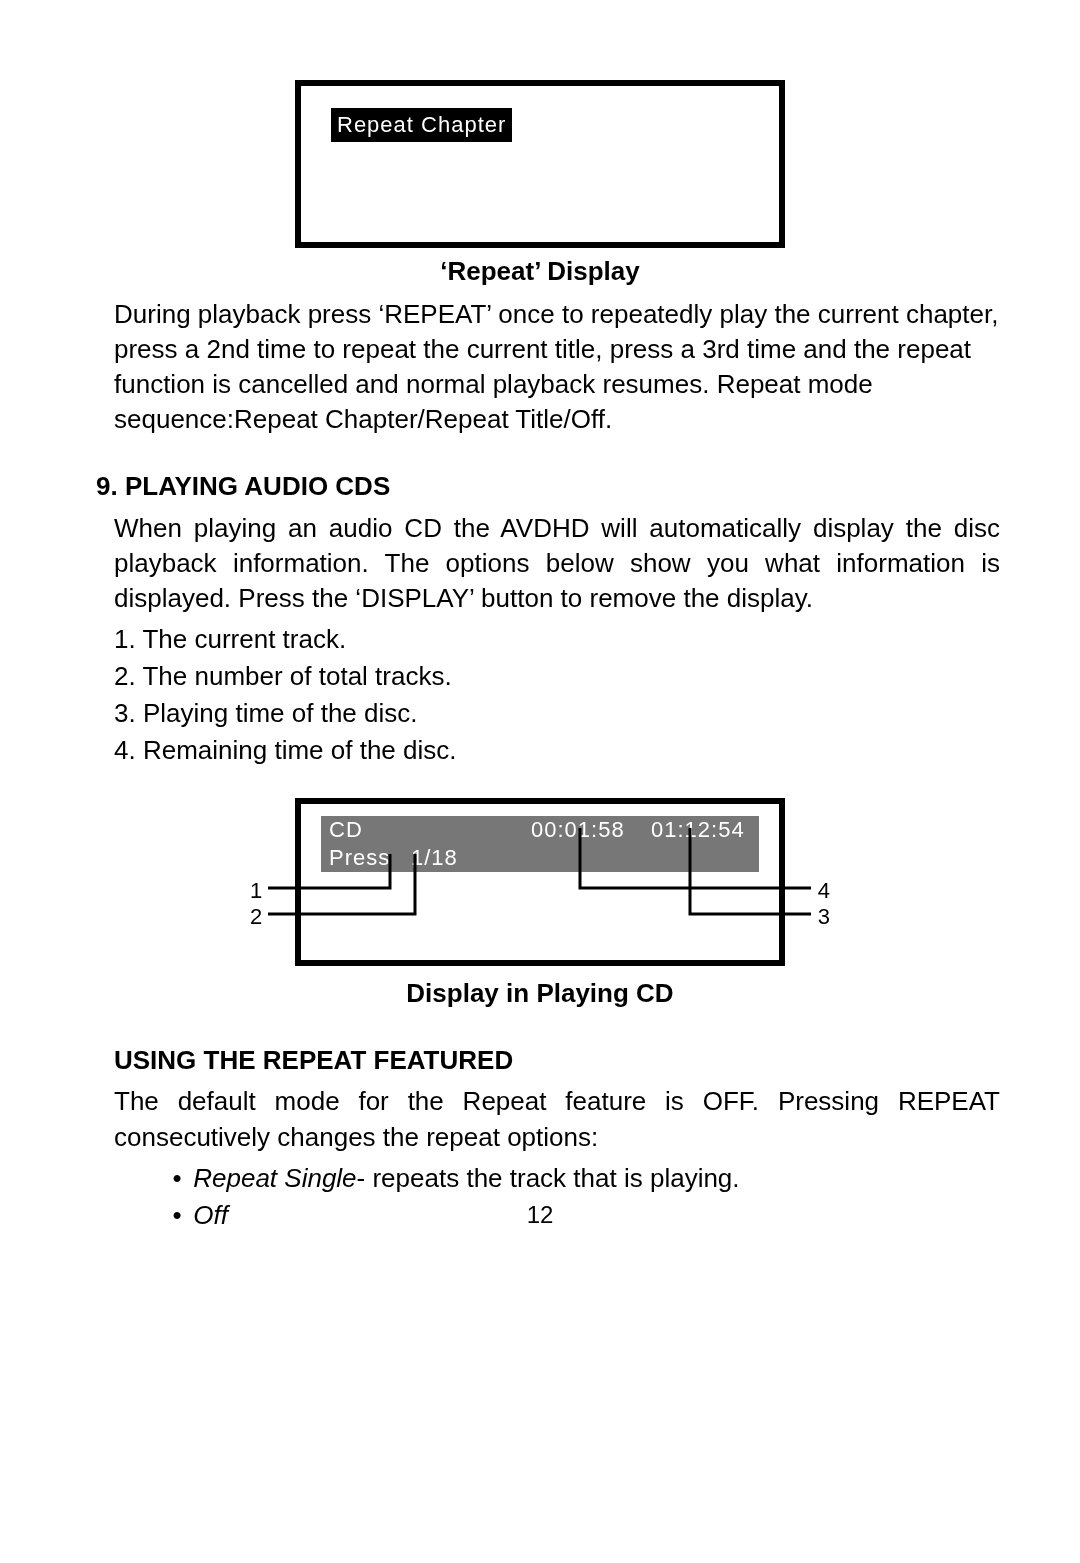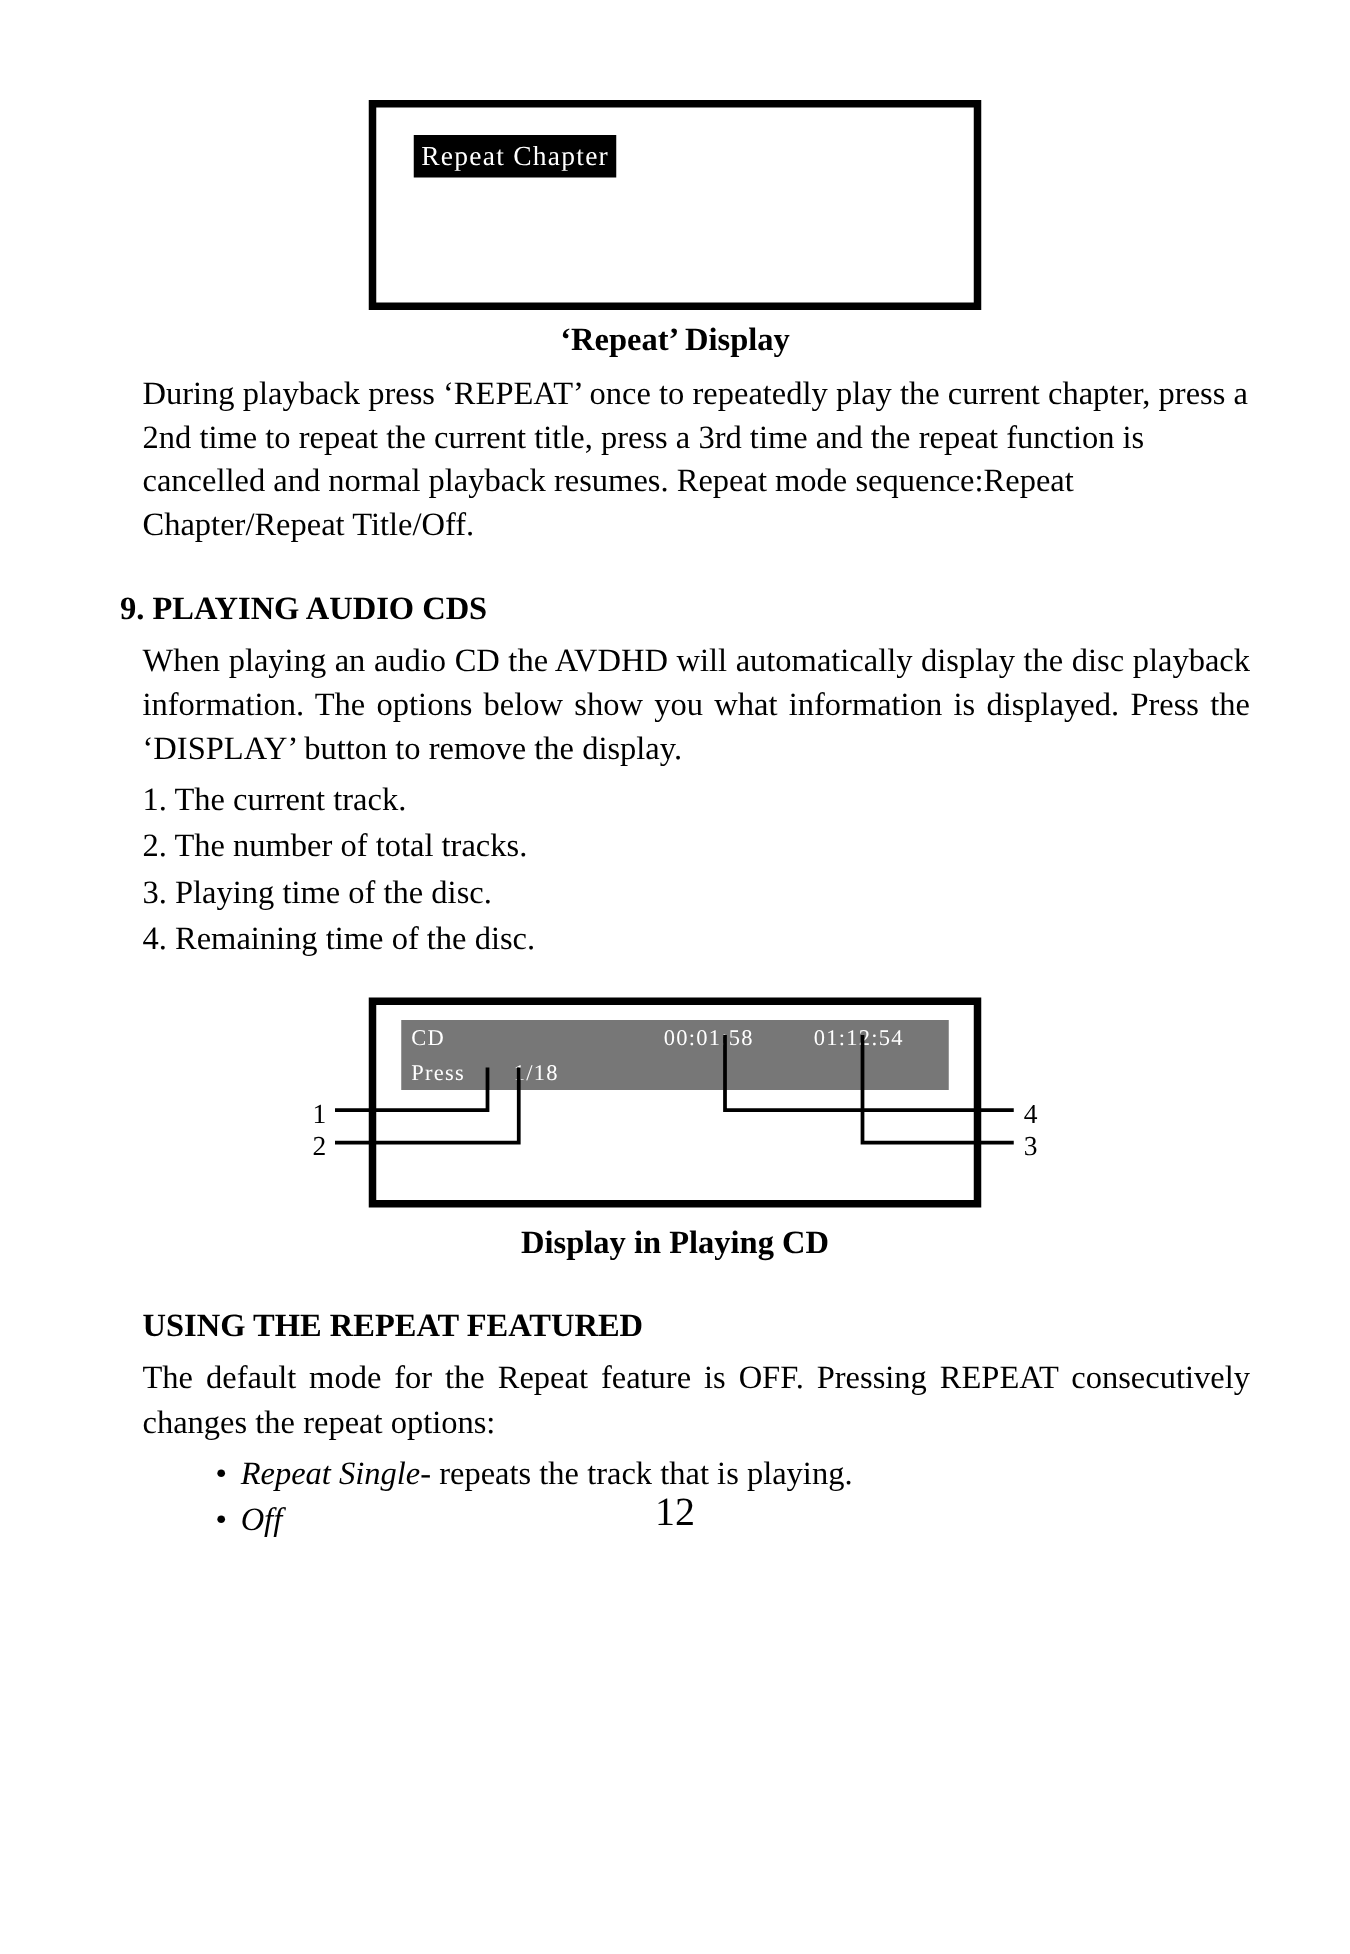--- a/index.html
+++ b/index.html
@@ -10,21 +10,20 @@
   }
   .page {
     width: 1080px;
     height: 1311px;
     position: relative;
     box-sizing: border-box;
     padding: 80px 80px 0 80px;
     font-size: 26px;
     line-height: 1.35;
     color: #000;
-    font-family: Liberation Serif, serif;
   }
   .screen-box {
     border: 6px solid #000;
     width: 490px;
     height: 168px;
     margin: 0 auto 6px auto;
     box-sizing: border-box;
     padding: 20px 0 0 30px;
     background: #fff;
   }
@@ -70,21 +69,21 @@
     width: 490px;
     height: 168px;
     box-sizing: border-box;
     background: #fff;
     margin: 0 auto;
     position: relative;
   }
   .cd-row {
     background: #777;
     color: #fff;
-    font-size: 18px;
+    font-size: 22px;
     letter-spacing: 1px;
     position: absolute;
     left: 20px;
     right: 20px;
     height: 28px;
     line-height: 28px;
     box-sizing: border-box;
     padding: 0 8px;
   }
   .cd-row.top { top: 12px; }
@@ -126,21 +125,21 @@
     text-align: center;
   }
   .italic { font-style: italic; }
 
   .pagenum {
     position: absolute;
     bottom: 80px;
     left: 0;
     width: 100%;
     text-align: center;
-    font-size: 32px;
+    font-size: 24px;
   }
 </style>
 </head>
 <body>
 
 <div class="page">
 
   <div class="screen-box">
     <span class="tag">Repeat Chapter</span>
   </div>

